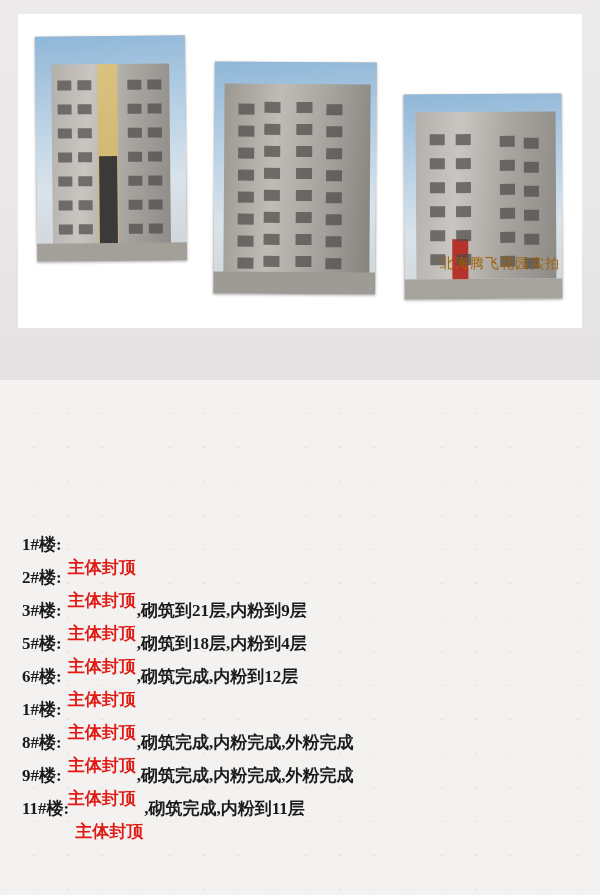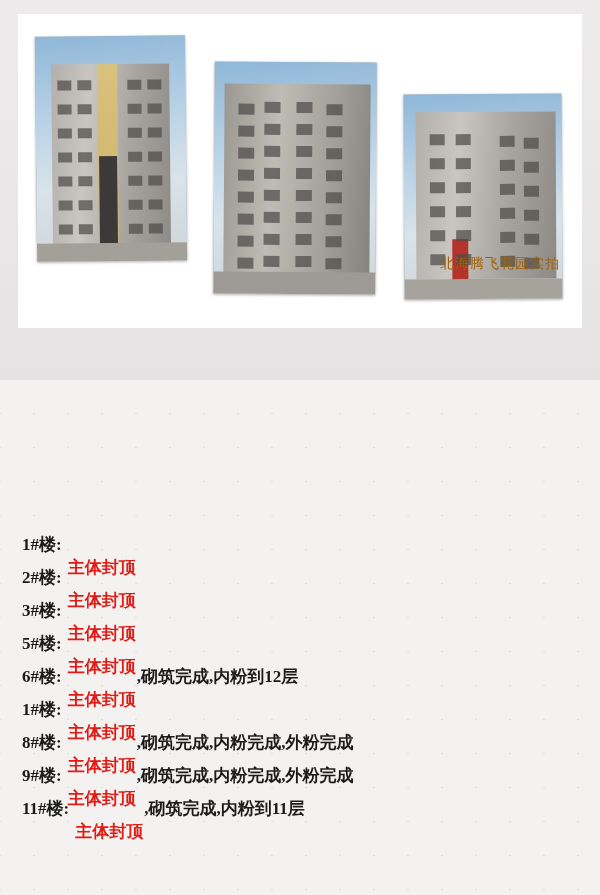--- a/index.html
+++ b/index.html
@@ -312,24 +312,26 @@
           <span class="label">1#楼:</span>
           <span class="cap">主体封顶</span>
         </div>
         <div class="row">
           <span class="label">2#楼:</span>
           <span class="cap">主体封顶</span>
         </div>
         <div class="row">
           <span class="label">3#楼:</span>
           <span class="cap">主体封顶</span>
+          <span class="rest">,砌筑到21层,内粉到9层</span>
         </div>
         <div class="row">
           <span class="label">5#楼:</span>
           <span class="cap">主体封顶</span>
+          <span class="rest">,砌筑到18层,内粉到4层</span>
         </div>
         <div class="row">
           <span class="label">6#楼:</span>
           <span class="cap">主体封顶</span>
           <span class="rest">,砌筑完成,内粉到12层</span>
         </div>
         <div class="row">
           <span class="label">1#楼:</span>
           <span class="cap">主体封顶</span>
         </div>

